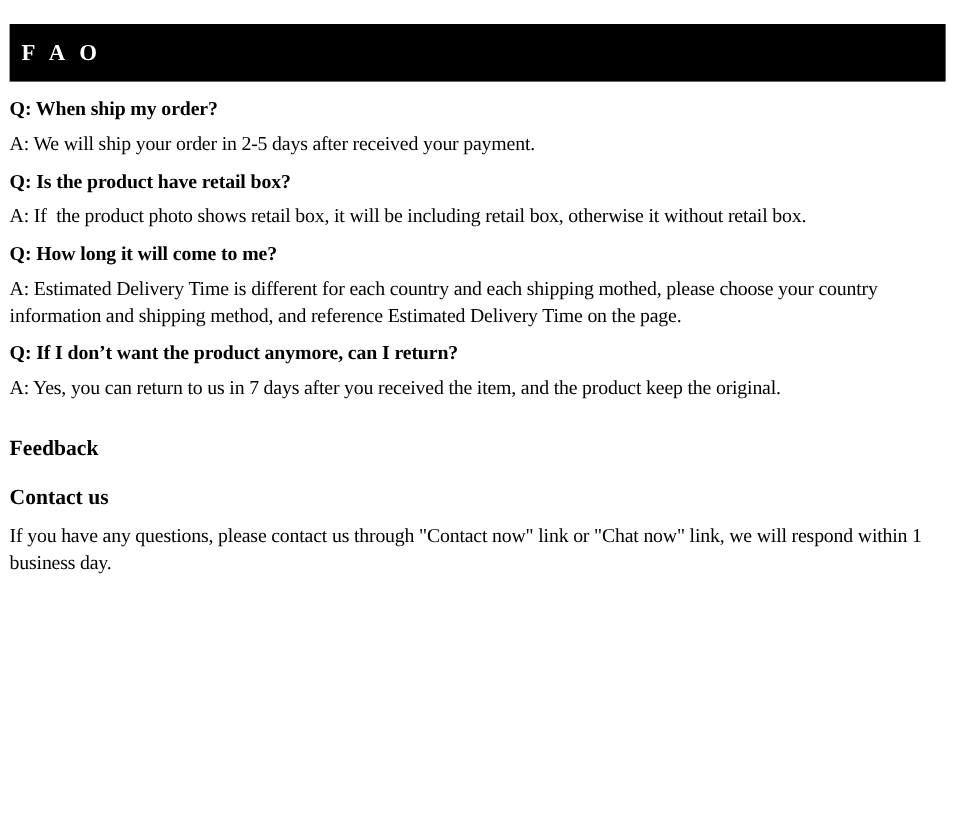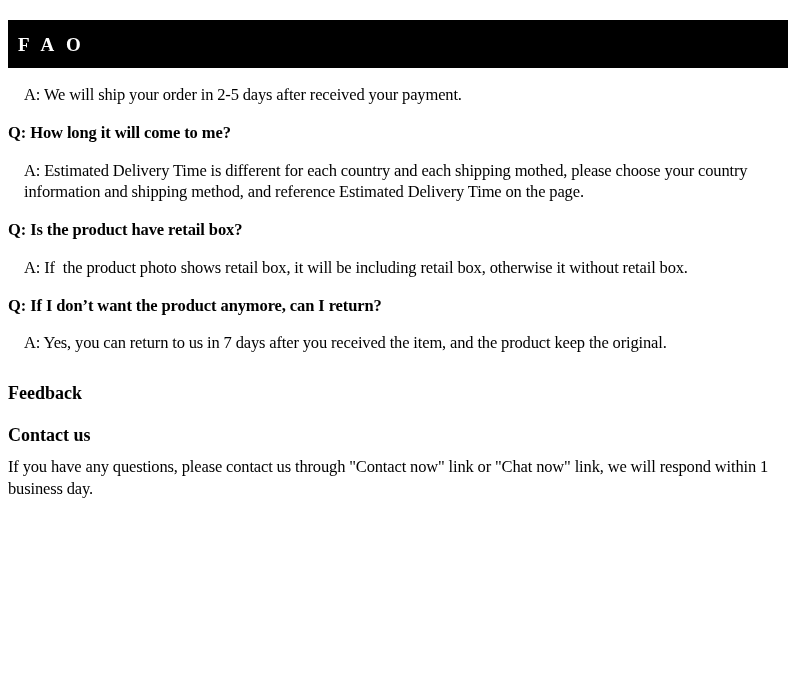--- a/index.html
+++ b/index.html
@@ -55,21 +55,21 @@
     font-weight: bold;
     font-size: 16.5px;
     line-height: 1.32;
     margin: 0 0 7px 0;
     letter-spacing: -0.1px;
   }
   .faq-a {
     font-weight: normal;
     font-size: 16.5px;
     line-height: 1.32;
-    margin: 16px;
+    margin: 0;
     letter-spacing: -0.15px;
     white-space: pre-wrap;
   }
 
   
   .section {
     margin-top: 28px;
   }
   .section.contact {
     margin-top: 18px;
@@ -94,31 +94,32 @@
 
 <div class="page">
 
   <div class="title-bar">
     <span class="title-text">F A O</span>
   </div>
 
   <div class="faq-list">
 
     <div class="faq-item">
+      <p class="faq-q">Q: When ship my order?</p>
       <p class="faq-a">A: We will ship your order in 2-5 days after received your payment.</p>
+    </div>
+
+    <div class="faq-item">
+      <p class="faq-q">Q: Is the product have retail box?</p>
+      <p class="faq-a">A: If  the product photo shows retail box, it will be including retail box, otherwise it without retail box.</p>
     </div>
 
     <div class="faq-item">
       <p class="faq-q">Q: How long it will come to me?</p>
       <p class="faq-a">A: Estimated Delivery Time is different for each country and each shipping mothed, please choose your country information and shipping method, and reference Estimated Delivery Time on the page.</p>
-    </div>
-
-    <div class="faq-item">
-      <p class="faq-q">Q: Is the product have retail box?</p>
-      <p class="faq-a">A: If  the product photo shows retail box, it will be including retail box, otherwise it without retail box.</p>
     </div>
 
     <div class="faq-item">
       <p class="faq-q">Q: If  I don’t want the product anymore, can I return?</p>
       <p class="faq-a">A: Yes, you can return to us in 7 days after you received the item, and the product keep the original.</p>
     </div>
 
     <div class="faq-item">
     </div>
 

